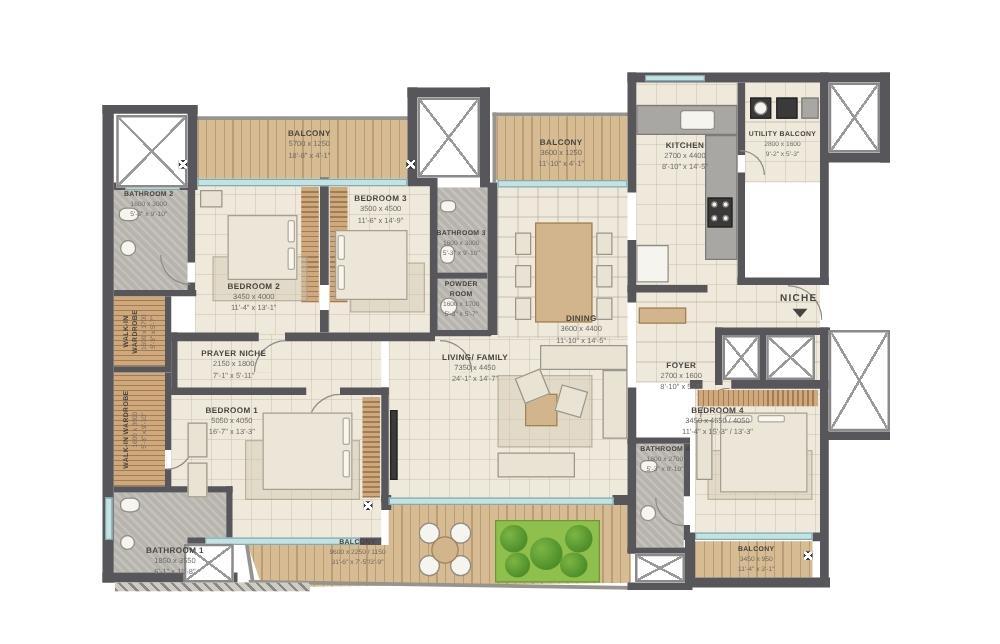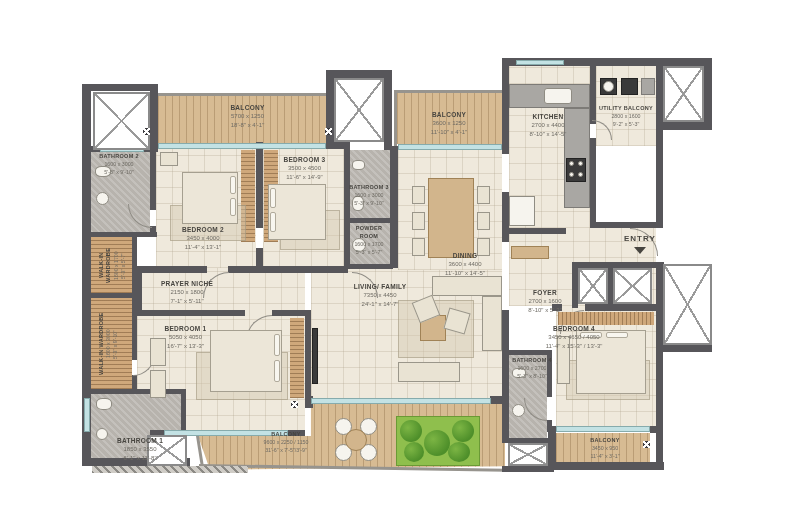--- a/index.html
+++ b/index.html
@@ -320,21 +320,21 @@
   <div class="lbl" style="left:506px;top:112px;width:84px">
     <span class="rn">KITCHEN</span>
     <span class="rd">2700 x 4400</span>
     <span class="rd">8'-10" x 14'-5"</span>
   </div>
   <div class="lbl sm" style="left:592px;top:105px;width:68px">
     <span class="rn">UTILITY BALCONY</span>
     <span class="rd">2800 x 1600</span>
     <span class="rd">9'-2" x 5'-3"</span>
   </div>
-  <div class="entry-lbl" style="left:624px;top:234px">ENTRY</div>
+  <div class="entry-lbl" style="left:624px;top:234px">NICHE</div>
   <div class="entry-arrow" style="left:634px;top:247px"></div>
   <div class="lbl" style="left:512px;top:288px;width:66px">
     <span class="rn">FOYER</span>
     <span class="rd">2700 x 1600</span>
     <span class="rd">8'-10" x 5'-3"</span>
   </div>
   <div class="lbl" style="left:516px;top:324px;width:116px">
     <span class="rn">BEDROOM 4</span>
     <span class="rd">3450 x 4650 / 4050</span>
     <span class="rd">11'-4" x 15'-3" / 13'-3"</span>

